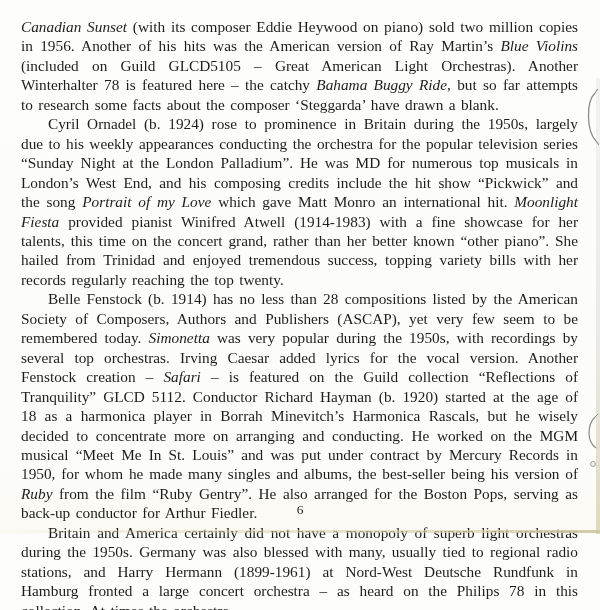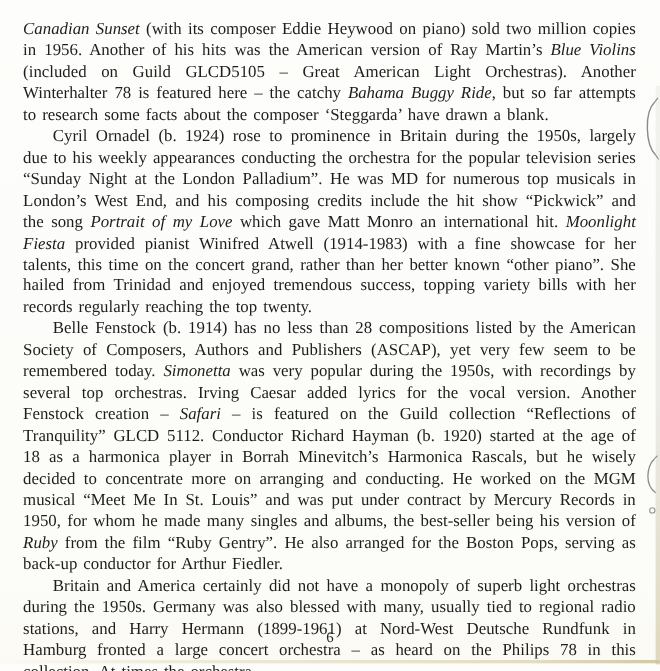--- a/index.html
+++ b/index.html
@@ -6,21 +6,21 @@
     margin: 0;
     padding: 0;
     width: 600px;
     height: 610px;
     overflow: hidden;
     background: #fdfdfb;
   }
   .page {
     position: relative;
     width: 600px;
-    height: 604px;
+    height: 534px;
     background: linear-gradient(180deg, #fdfdfb 0%, #fcfcf9 88%, #fbfaf4 100%);
     font-family: "Liberation Serif", "DejaVu Serif", serif;
   }
   .text-block {
     position: absolute;
     left: 21px;
     top: 17px;
     width: 557px;
     color: #1d1d1b;
     font-size: 15.3px;

